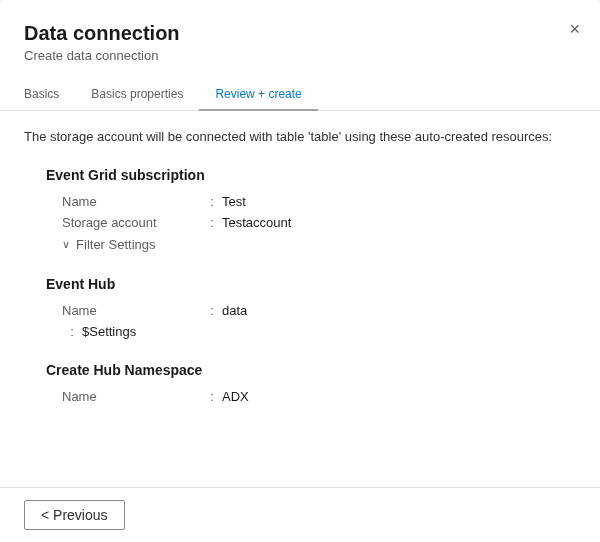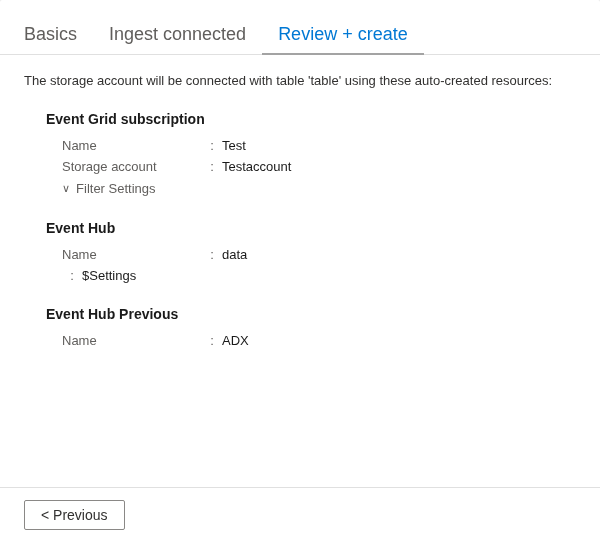--- a/index.html
+++ b/index.html
@@ -48,21 +48,21 @@
       line-height: 1;
       padding: 4px;
     }
     .tabs {
       display: flex;
       padding: 16px 24px 0 24px;
       gap: 0;
       border-bottom: 1px solid #e0e0e0;
     }
     .tab {
-      font-size: 18px;
+      font-size: 12px;
       color: #605e5c;
       padding: 8px 16px;
       cursor: pointer;
       border-bottom: 2px solid transparent;
       text-decoration: none;
       background: none;
       border-top: none;
       border-left: none;
       border-right: none;
       margin-bottom: -1px;
@@ -152,24 +152,29 @@
       cursor: pointer;
       border-radius: 2px;
       min-width: 70px;
       font-weight: 500;
     }
   </style>
 </head>
 <body>
 
 <div class="dialog">
+  <div class="dialog-header">
+    <div class="dialog-title">Data connection</div>
+    <div class="dialog-subtitle">Create data connection</div>
+    <button class="close-btn">×</button>
+  </div>
 
   <div class="tabs">
     <button class="tab">Basics</button>
-    <button class="tab">Ingest connected</button>
+    <button class="tab">Basics properties</button>
     <button class="tab active">Review + create</button>
   </div>
 
   <div class="content">
     <div class="info-text">The storage account will be connected with table 'table' using these auto-created resources:</div>
 
     <div class="section">
       <div class="section-title">Event Grid subscription</div>
       <div class="field-row">
         <span class="field-label">Name</span>
@@ -194,21 +199,21 @@
         <span class="field-colon">:</span>
         <span class="field-value">data</span>
       </div>
       <div class="field-row">
         <span class="field-colon">:</span>
         <span class="field-value">$Settings</span>
       </div>
     </div>
 
     <div class="section">
-      <div class="section-title">Event Hub Previous</div>
+      <div class="section-title">Create Hub Namespace</div>
       <div class="field-row">
         <span class="field-label">Name</span>
         <span class="field-colon">:</span>
         <span class="field-value">ADX</span>
       </div>
     </div>
   </div>
 
   <div class="footer">
     <button class="btn-previous">&lt; Previous</button>

